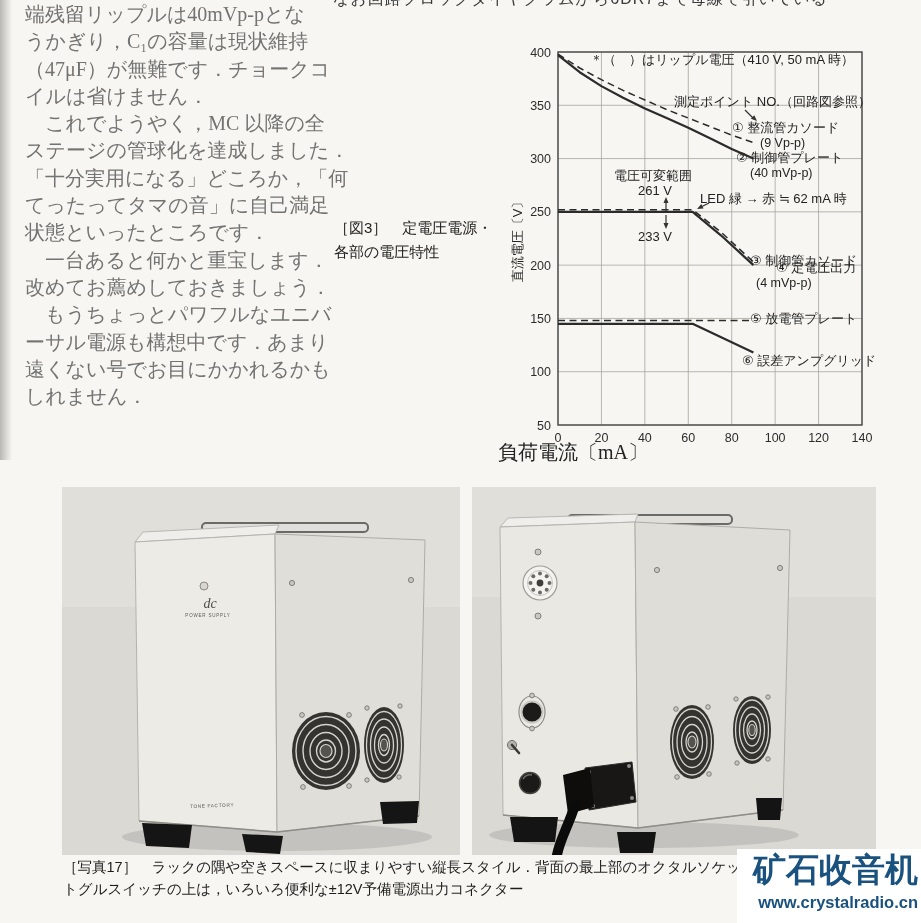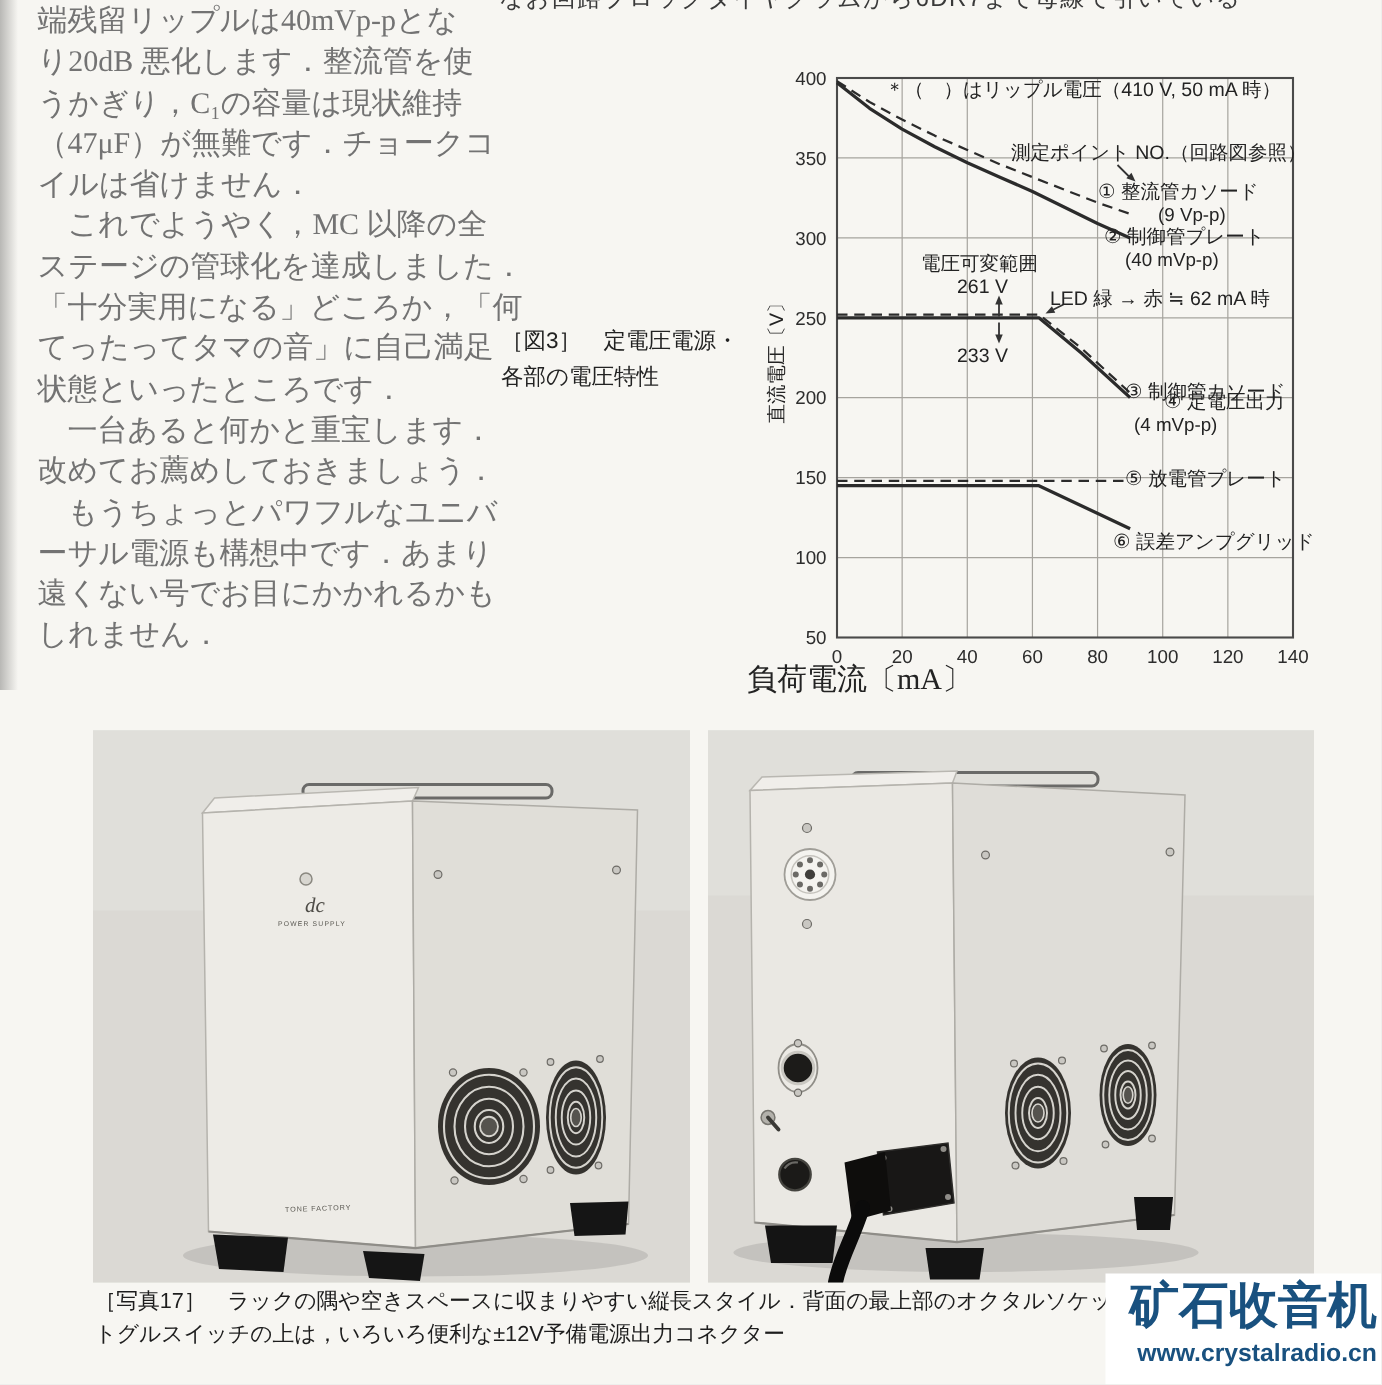--- a/index.html
+++ b/index.html
@@ -47,21 +47,20 @@
 <body>
 
 <div class="page">
 
   <div class="gutter"></div>
 
   <div class="clipped-line">なお回路ブロックダイヤグラムから6DR7まで母線で引いている</div>
 
   <div class="article">
     <div>端残留リップルは40mVp-pとな</div>
-    <div>り20dB 悪化します．整流管を使</div>
     <div>うかぎり，C₁の容量は現状維持</div>
     <div>（47μF）が無難です．チョークコ</div>
     <div>イルは省けません．</div>
     <div>　これでようやく，MC 以降の全</div>
     <div>ステージの管球化を達成しました．</div>
     <div>「十分実用になる」どころか，「何</div>
     <div>てったってタマの音」に自己満足</div>
     <div>状態といったところです．</div>
     <div>　一台あると何かと重宝します．</div>
     <div>改めてお薦めしておきましょう．</div>
@@ -130,21 +129,21 @@
         <polygon class="annhead" points="199,171 205.5,170.5 203.3,166.1"></polygon>
         <line class="annline" x1="168" y1="173" x2="168" y2="164"></line>
         <polygon class="annhead" points="168,159 165.5,165 170.5,165"></polygon>
         <line class="annline" x1="168" y1="177" x2="168" y2="186"></line>
         <polygon class="annhead" points="168,191 165.5,185 170.5,185"></polygon>
       </g>
     </svg>
     <div class="ann" style="left:92px;top:13px;">＊（　）はリップル電圧（410 V, 50 mA 時）</div>
     <div class="ann" style="left:176px;top:55px;">測定ポイント NO.（回路図参照）</div>
     <div class="ann" style="left:234px;top:81px;">① 整流管カソード</div>
-    <div class="ann small" style="left:254px;top:98px;padding-left:20px;">(9 Vp-p)</div>
+    <div class="ann small" style="left:242px;top:98px;padding-left:20px;">(9 Vp-p)</div>
     <div class="ann" style="left:238px;top:111px;">② 制御管プレート</div>
     <div class="ann small" style="left:252px;top:128px;">(40 mVp-p)</div>
     <div class="ann" style="left:116px;top:129px;">電圧可変範囲</div>
     <div class="ann" style="left:140px;top:145px;">261 V</div>
     <div class="ann" style="left:140px;top:191px;">233 V</div>
     <div class="ann" style="left:202px;top:152px;">LED 緑 → 赤 ≒ 62 mA 時</div>
     <div class="ann" style="left:238px;top:214px;margin-left:14px;">③ 制御管カソード</div>
     <div class="ann" style="left:246px;top:221px;margin-left:32px;">④ 定電圧出力</div>
     <div class="ann small" style="left:258px;top:238px;">(4 mVp-p)</div>
     <div class="ann" style="left:252px;top:272px;">⑤ 放電管プレート</div>

